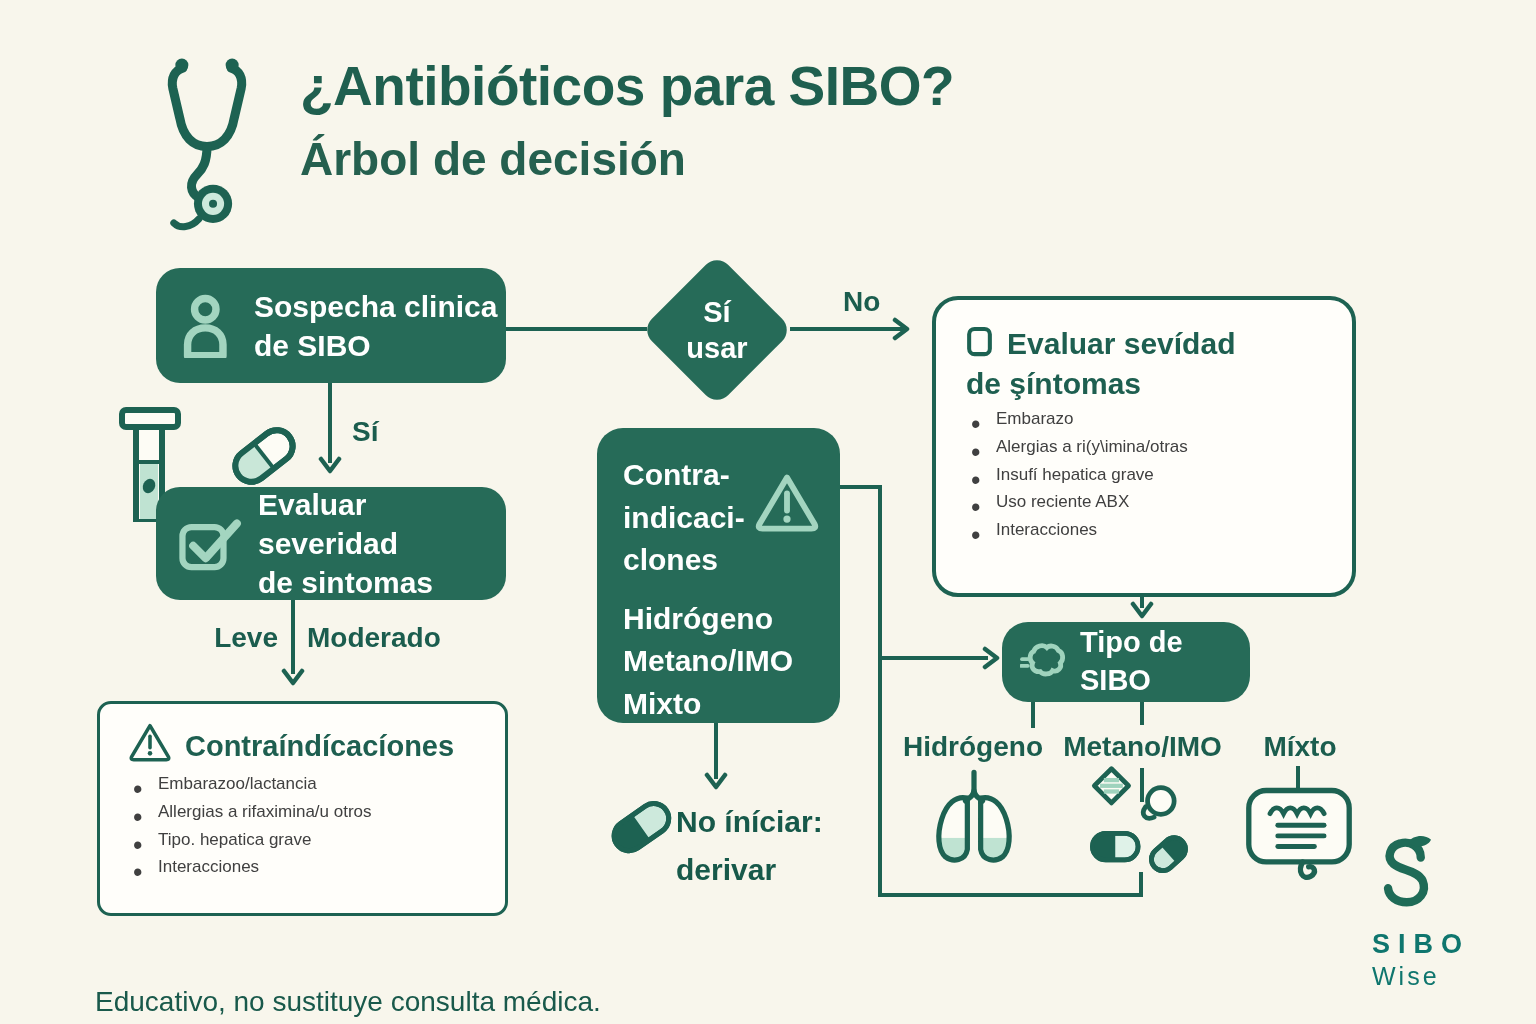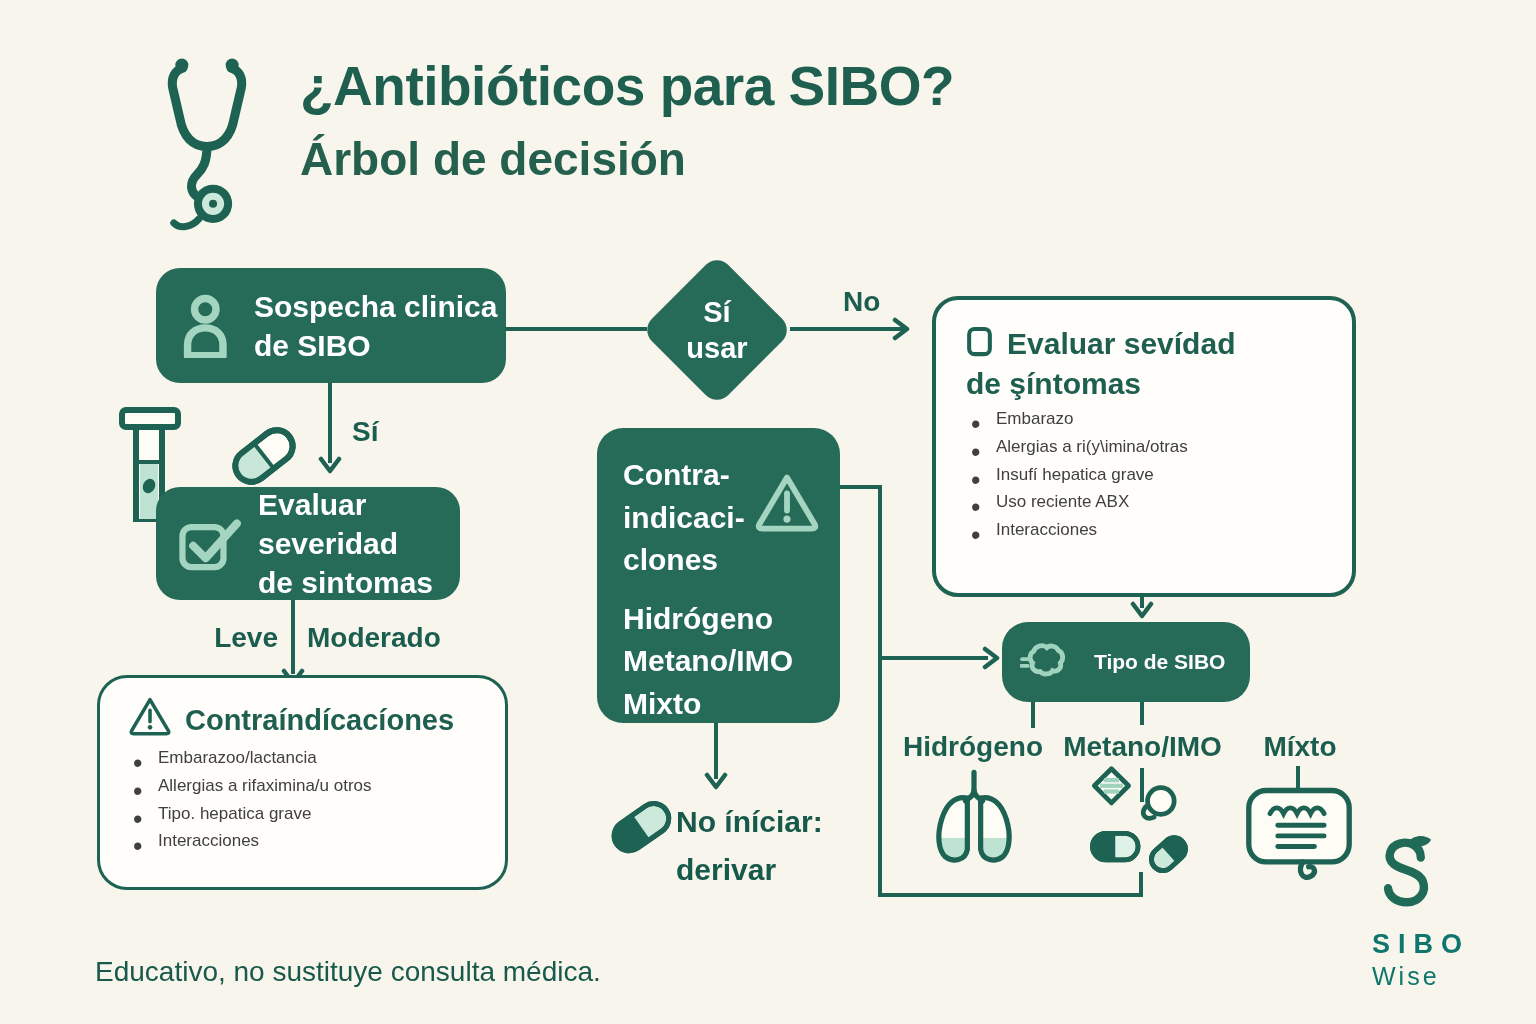--- a/index.html
+++ b/index.html
@@ -30,21 +30,21 @@
   .bullets li::before{content:"•"; position:absolute; left:5px; top:-1px; font-size:27px;}
   .wb-title{font-size:30px; font-weight:700; color:#1E5F50; line-height:1.32;}
   .diamond{
     position:absolute; left:663px; top:276px; width:108px; height:108px;
     background:#266B58; border-radius:16px; transform:rotate(45deg);
   }
   .branch-label{position:absolute; font-size:28px; font-weight:700; color:#1B5D4E; text-align:center;}
   .title-block{position:absolute; left:300px; top:54px; width:850px; text-align:left;}
   .main-title{font-size:55px; font-weight:700; color:#1F5F4F; letter-spacing:-0.5px; margin:0;}
   .sub-title{font-size:46px; font-weight:600; color:#25604F; margin:14px 0 0 0;}
-  .disclaimer{position:absolute; left:95px; top:956px; font-size:28px; font-weight:500; color:#19594B;}
+  .disclaimer{position:absolute; left:95px; top:986px; font-size:28px; font-weight:500; color:#19594B;}
   .logo{position:absolute; left:1372px; top:835px; width:136px; text-align:left; color:#0f766e;}
   .logo-name{font-size:27px; font-weight:700; letter-spacing:8px; margin-top:4px;}
   .logo-sub{font-size:25px; font-weight:500; letter-spacing:3px; margin-top:2px;}
 </style>
 </head>
 <body>
 
 <div class="canvas">
 
   <svg class="abs" style="left:160px; top:56px;" width="96" height="176" viewBox="0 0 90 175">
@@ -148,30 +148,30 @@
   </svg>
   <svg class="abs" style="left:222px; top:414px; z-index:1;" width="84" height="84" viewBox="0 0 84 84">
     <g transform="rotate(-38 42 42)">
       <rect x="10" y="26" width="64" height="32" rx="16" fill="#FDFCF5" stroke="#1D6252" stroke-width="6"></rect>
       <path d="M42 26 H26 C17 26 10 33 10 42 C10 51 17 58 26 58 H42 Z" fill="#C9E7D8"></path>
       <rect x="10" y="26" width="64" height="32" rx="16" fill="none" stroke="#1D6252" stroke-width="6"></rect>
       <line x1="42" y1="26" x2="42" y2="58" stroke="#1D6252" stroke-width="4"></line>
     </g>
   </svg>
 
-  <div class="darkbox" style="left:156px; top:487px; width:304px; height:113px; z-index:2;">
+  <div class="darkbox" style="left:156px; top:487px; width:350px; height:113px; z-index:2;">
     <svg style="margin-left:22px; flex:none;" width="66" height="56" viewBox="0 0 74 62">
       <rect x="5" y="12" width="46" height="45" rx="10" fill="none" stroke="#A3D5C0" stroke-width="7"></rect>
       <path d="M17 33 L31 47 L66 8" fill="none" stroke="#A3D5C0" stroke-width="9" stroke-linecap="round" stroke-linejoin="round"></path>
     </svg>
     <div class="boxlabel preline" style="margin-left:14px;">Evaluar severidad
 de sintomas</div>
   </div>
 
-  <div class="whitebox" style="left:97px; top:675px; width:411px; height:215px; border-radius:30px; border-width:3.5px; padding:18px 12px 0 28px;">
+  <div class="whitebox" style="left:97px; top:701px; width:411px; height:215px; border-radius:14px; border-width:3.5px; padding:18px 12px 0 28px;">
     <div class="wb-title" style="font-size:29px;">
       <svg style="vertical-align:-6px; margin-right:13px;" width="44" height="40" viewBox="0 0 62 56">
         <path d="M31 5 L57 49 Q59 53 54 53 L8 53 Q3 53 5 49 Z" fill="none" stroke="#1D6252" stroke-width="5" stroke-linejoin="round"></path>
         <line x1="31" y1="20" x2="31" y2="36" stroke="#1D6252" stroke-width="5" stroke-linecap="round"></line>
         <circle cx="31" cy="44" r="3.2" fill="#1D6252"></circle>
       </svg><span>Contraíndícacíones</span>
     </div>
     <ul class="bullets" style="margin-top:9px;">
         <li>Embarazoo/lactancia</li>
         <li>Allergias a rifaximina/u otros</li>
@@ -205,21 +205,21 @@
   </svg>
   <div class="abs preline" style="left:676px; top:798px; font-size:30px; font-weight:700; color:#17594A; line-height:1.6;">No íníciar:
 derivar</div>
 
   <div class="darkbox" style="left:1002px; top:622px; width:248px; height:80px; border-radius:26px; z-index:2;">
     <svg style="margin-left:18px; flex:none;" width="50" height="44" viewBox="0 0 52 46">
       <path d="M14 12 C16 6 24 4 28 8 C31 5 38 6 40 11 C45 13 46 20 42 24 C44 29 39 34 34 32 C32 36 24 37 21 33 C15 34 11 29 13 24 C9 21 10 14 14 12 Z" fill="none" stroke="#9FD3BD" stroke-width="5"></path>
       <line x1="2" y1="20" x2="8" y2="20" stroke="#9FD3BD" stroke-width="4" stroke-linecap="round"></line>
       <line x1="1" y1="27" x2="8" y2="27" stroke="#9FD3BD" stroke-width="4" stroke-linecap="round"></line>
     </svg>
-    <div class="boxlabel" style="margin-left:24px; font-size:21px;">Tipo de SIBO</div>
+    <div class="boxlabel" style="margin-left:10px; font-size:29px;">Tipo de SIBO</div>
   </div>
 
   <div class="branch-label" style="left:898px; top:731px; width:150px;">Hidrógeno</div>
   <div class="branch-label" style="left:1055px; top:731px; width:175px;">Metano/IMO</div>
   <div class="branch-label" style="left:1255px; top:731px; width:90px;">Míxto</div>
 
   <svg class="abs" style="left:918px; top:768px;" width="112" height="100" viewBox="0 0 118 102">
     <defs>
       <clipPath id="lobL">
           <path d="M52 30 C40 27 30 36 25 52 C20 68 21 85 29 92 C37 98 50 96 52 84 Z"></path>

